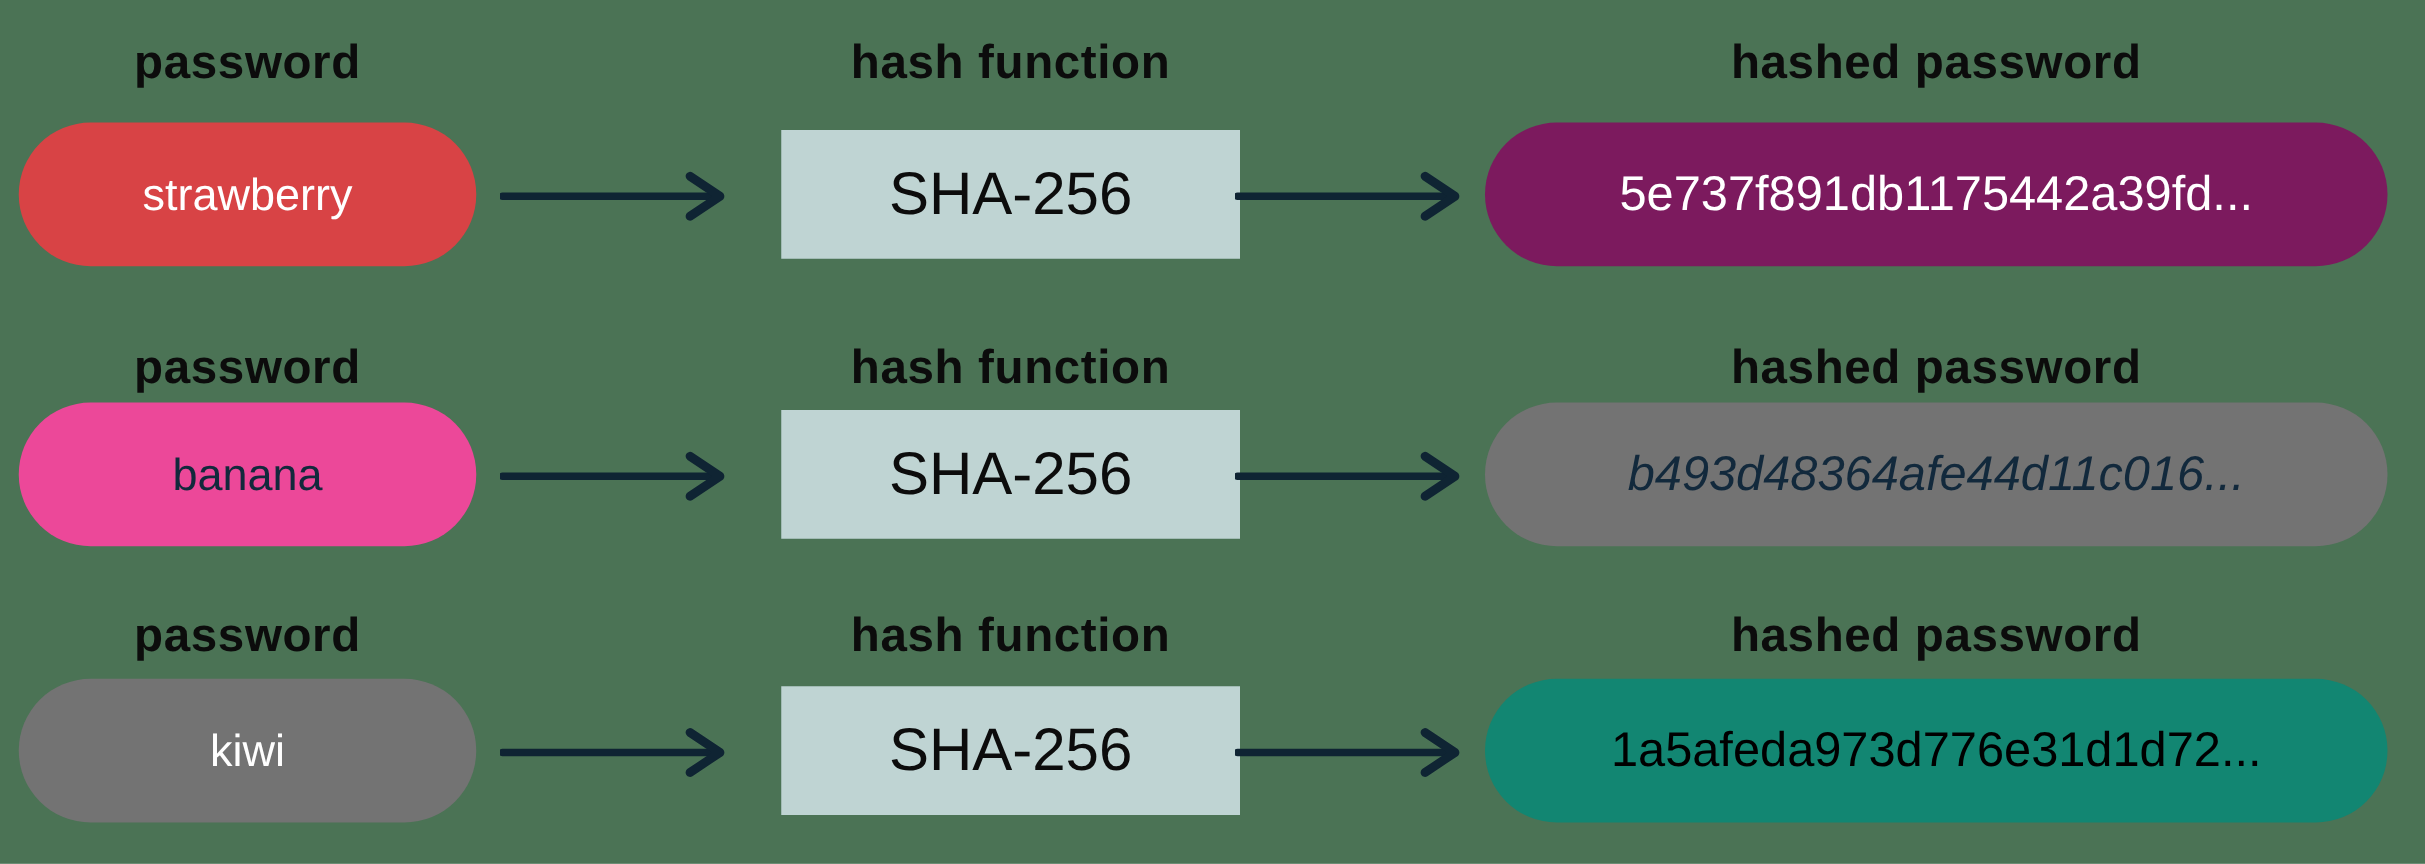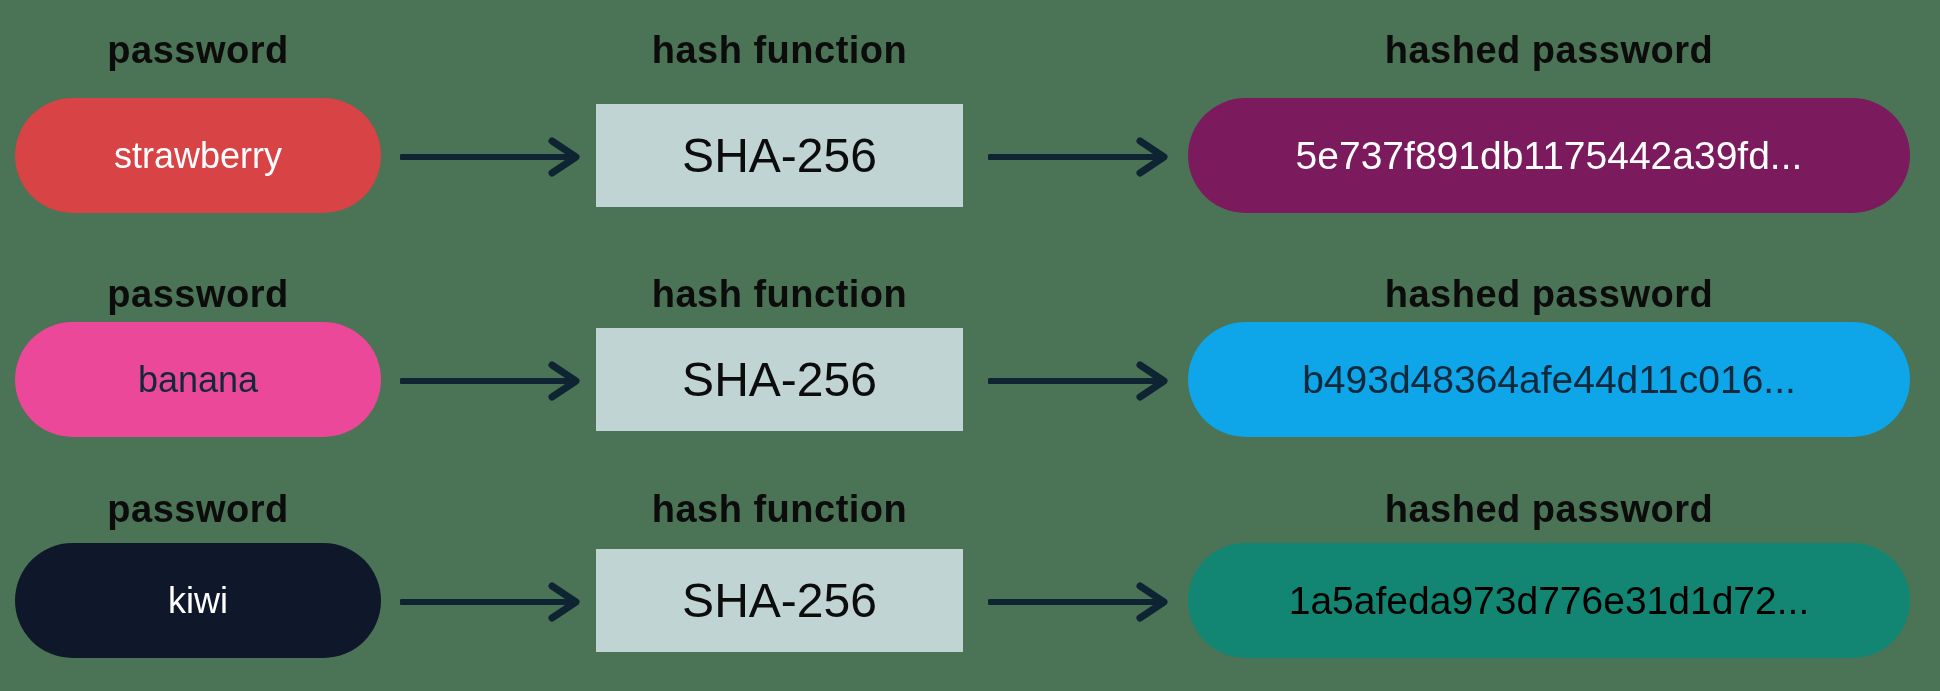--- a/index.html
+++ b/index.html
@@ -8,21 +8,21 @@
     width: 1940px;
     height: 691px;
     overflow: hidden;
     font-family: "Liberation Sans", sans-serif;
     text-align: right;
   }
 
   
   .col-pw     { left: 15px;   width: 366px; }
   .col-arrow1 { left: 400px;  width: 190px; }
-  .col-hf     { left: 596px;  width: 367px; }
+  .col-hf     { left: 625px;  width: 367px; }
   .col-arrow2 { left: 988px;  width: 190px; }
   .col-hp     { left: 1188px; width: 722px; }
 
   
   .lbl {
     position: absolute; height: 44px;
     display: flex; align-items: center; justify-content: center;
     font-size: 38px; font-weight: 600; letter-spacing: 0.5px;
     white-space: nowrap;
   }
@@ -88,26 +88,26 @@
     </div>
     <div class="lbl col-hf" style="color: rgb(12, 12, 12);">hash function</div>
     <div class="hbox col-hf" style="background-color: rgb(191, 212, 211); color: rgb(12, 12, 12);">SHA-256</div>
     <div class="arr col-arrow2" style="color: rgb(15, 36, 51);">
       <svg viewBox="0 0 190 44">
           <line x1="2" y1="22" x2="170" y2="22" stroke="currentColor" stroke-width="6" stroke-linecap="round"></line>
           <polyline points="152,6 176,22 152,38" fill="none" stroke="currentColor" stroke-width="7" stroke-linecap="round" stroke-linejoin="round"></polyline>
         </svg>
     </div>
     <div class="lbl col-hp" style="color: rgb(12, 12, 12);">hashed password</div>
-    <div class="pill hash-result col-hp" style="background-color: #0ea5e9; color: rgb(18, 41, 60);">b493d48364afe44d11c016...</div>
+    <div class="pill hash-result col-hp" style="background-color: #737373; color: rgb(18, 41, 60); font-style: italic;">b493d48364afe44d11c016...</div>
   </div>
 
   <div class="r3">
     <div class="lbl col-pw" style="color: rgb(12, 12, 12);">password</div>
-    <div class="pill col-pw" style="background-color: #0f172a; color: rgb(255, 255, 255);">kiwi</div>
+    <div class="pill col-pw" style="background-color: #737373; color: rgb(255, 255, 255);">kiwi</div>
     <div class="arr col-arrow1" style="color: rgb(15, 36, 51);">
       <svg viewBox="0 0 190 44">
           <line x1="2" y1="22" x2="170" y2="22" stroke="currentColor" stroke-width="6" stroke-linecap="round"></line>
           <polyline points="152,6 176,22 152,38" fill="none" stroke="currentColor" stroke-width="7" stroke-linecap="round" stroke-linejoin="round"></polyline>
         </svg>
     </div>
     <div class="lbl col-hf" style="color: rgb(12, 12, 12);">hash function</div>
     <div class="hbox col-hf" style="background-color: rgb(191, 212, 211); color: rgb(12, 12, 12);">SHA-256</div>
     <div class="arr col-arrow2" style="color: rgb(15, 36, 51);">
       <svg viewBox="0 0 190 44">

